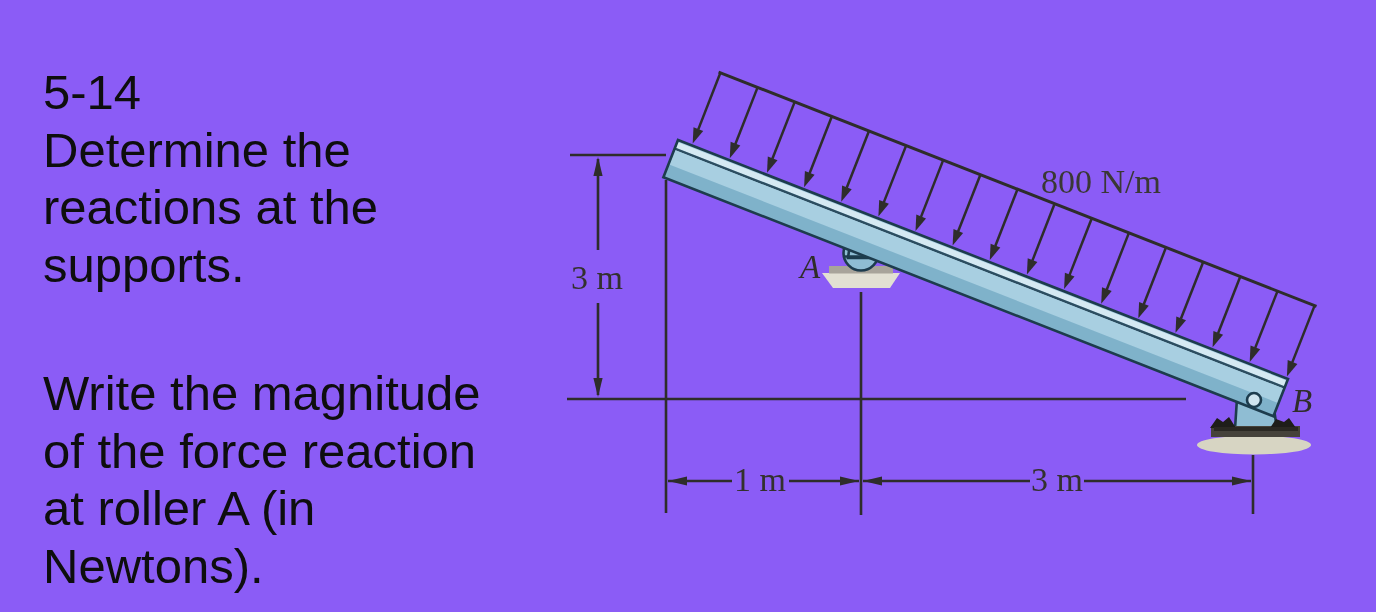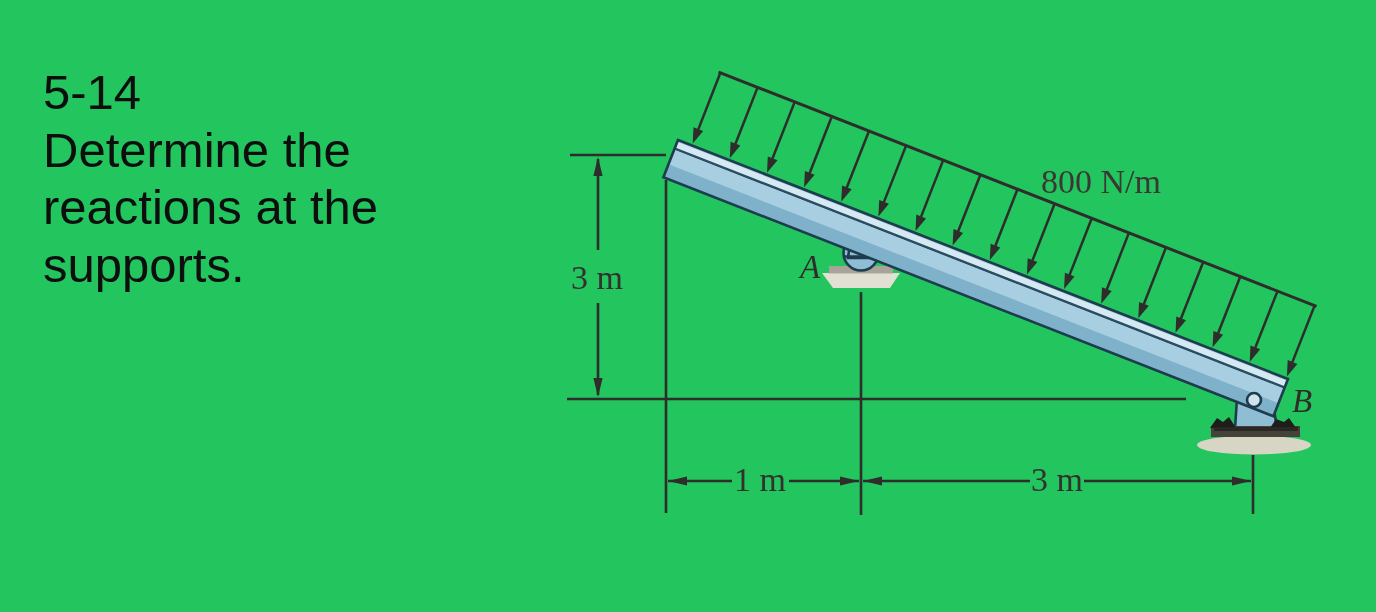--- a/index.html
+++ b/index.html
@@ -1,27 +1,31 @@
 <!DOCTYPE html>
 <html><head>
 <meta charset="utf-8">
 <style>
   html,body { margin:0; padding:0; background:#ffffff; }
-  #page { position:relative; width:1376px; height:612px; background:#22c55e; overflow:hidden;
+  #page { position:relative; width:1376px; height:612px; background:#8b5cf6; overflow:hidden;
            font-family:"Liberation Sans", sans-serif; }
   .txt { position:absolute; left:43px; color:#0e0e0e; font-size:49px; line-height:57.5px;
           letter-spacing:0px; white-space:pre; }
 </style>
 </head>
 <body>
 <div id="page">
   <div class="txt" style="top:64px;">5-14
 Determine the
 reactions at the
 supports.</div>
+  <div class="txt" style="top:365px;">Write the magnitude
+of the force reaction
+at roller A (in
+Newtons).</div>
 <svg width="1376" height="612" viewBox="0 0 1376 612" style="position:absolute;left:0;top:0;filter:blur(0.7px);">
 <line x1="570" y1="155" x2="666" y2="155" stroke="#2e2d2b" stroke-width="2.6"></line>
 <line x1="567" y1="399" x2="1186" y2="399" stroke="#2e2d2b" stroke-width="2.6"></line>
 <line x1="666" y1="180" x2="666" y2="513" stroke="#2e2d2b" stroke-width="2.6"></line>
 <line x1="861" y1="292" x2="861" y2="515" stroke="#2e2d2b" stroke-width="2.6"></line>
 <line x1="1253" y1="455" x2="1253" y2="514" stroke="#2e2d2b" stroke-width="2.6"></line>
 <line x1="598" y1="159" x2="598" y2="250" stroke="#2e2d2b" stroke-width="2.6"></line>
 <line x1="598" y1="303" x2="598" y2="395" stroke="#2e2d2b" stroke-width="2.6"></line>
 <polygon points="598.0,157.0 602.6,176.0 593.4,176.0" fill="#2e2d2b"></polygon>
 <polygon points="598.0,397.0 593.4,378.0 602.6,378.0" fill="#2e2d2b"></polygon>

